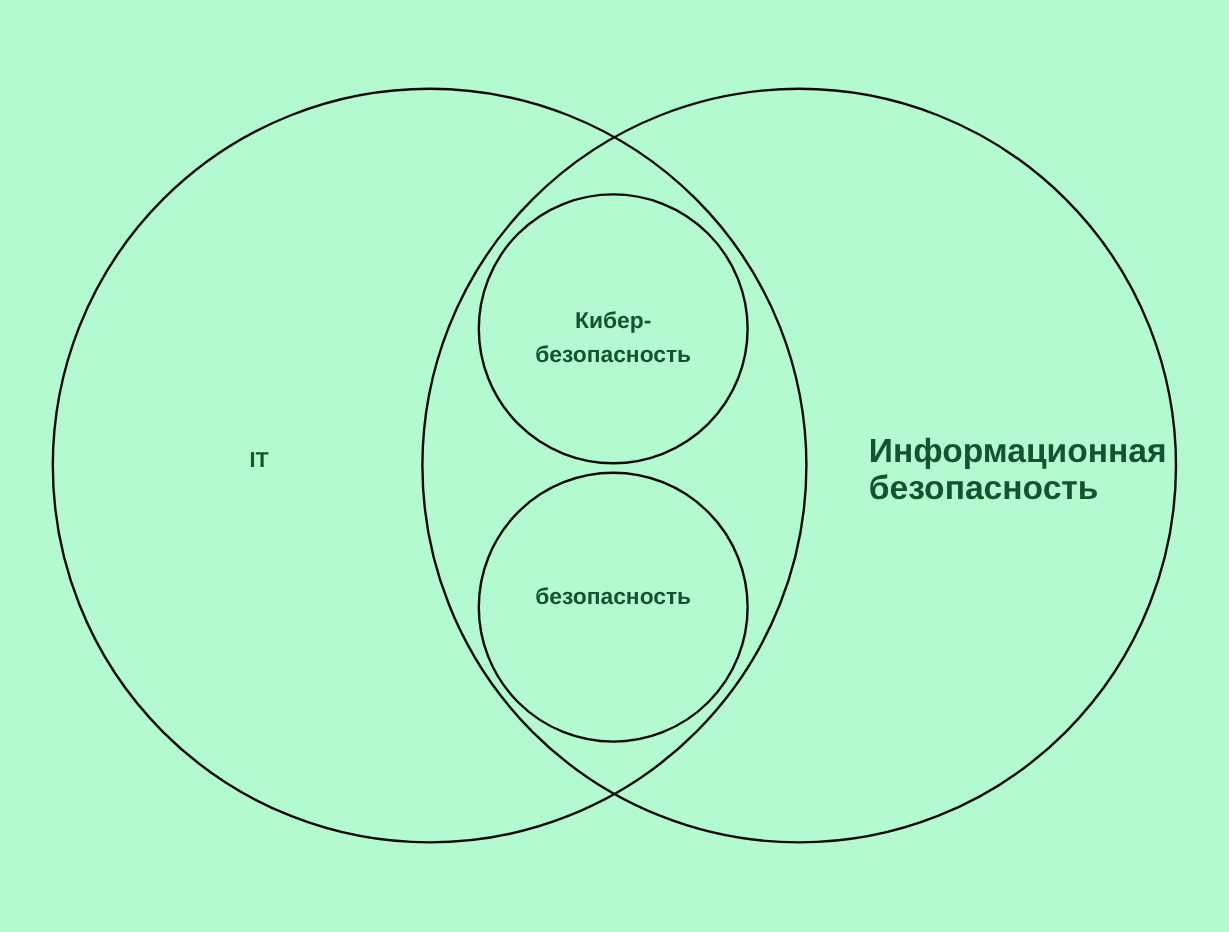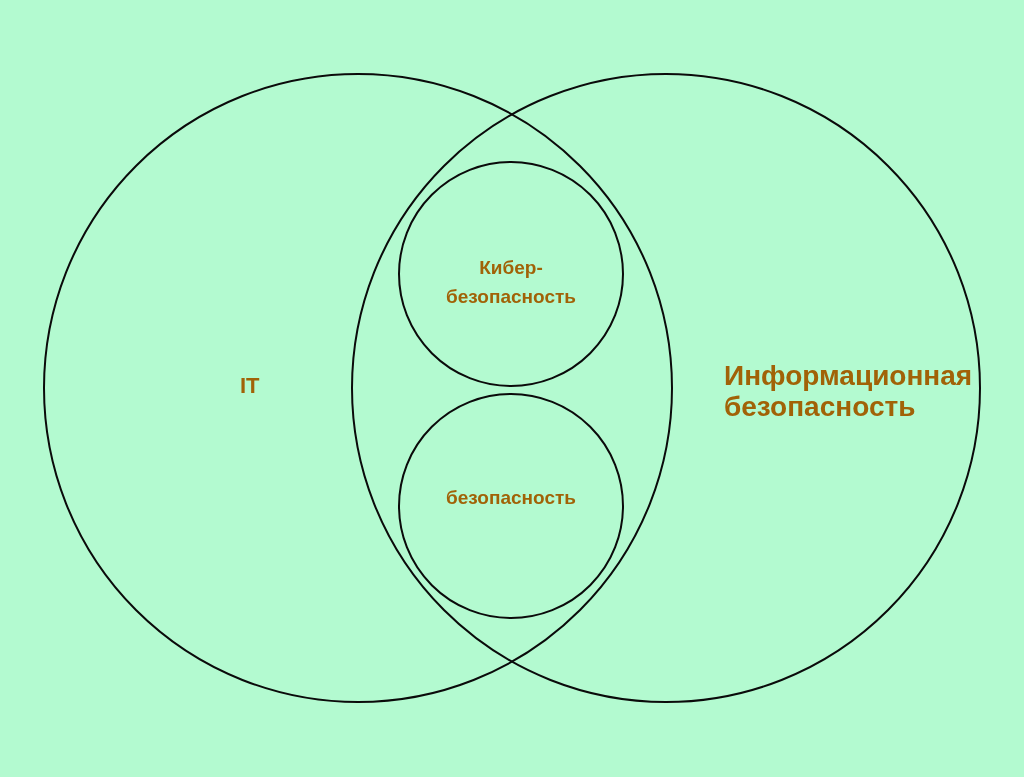--- a/index.html
+++ b/index.html
@@ -25,30 +25,29 @@
     }
     .ring {
       fill: none;
       stroke: #0a0a0a;
       stroke-width: 2;
     }
     .label {
       position: absolute;
       font-family: "Liberation Sans", "DejaVu Sans", sans-serif;
       font-weight: bold;
-      color: #a16207;
+      color: #14532d;
       line-height: 1.2;
       white-space: nowrap;
     }
     .label span { display: block; }
     #label-it {
       left: 208px;
       top: 373px;
-      font-size: 22px;
-      margin-left: 32px;
+      font-size: 18px;
     }
     #label-infosec {
       left: 724px;
       top: 360px;
       font-size: 28px;
       line-height: 31px;
     }
     #label-cyber {
       left: 411px;
       top: 253px;

